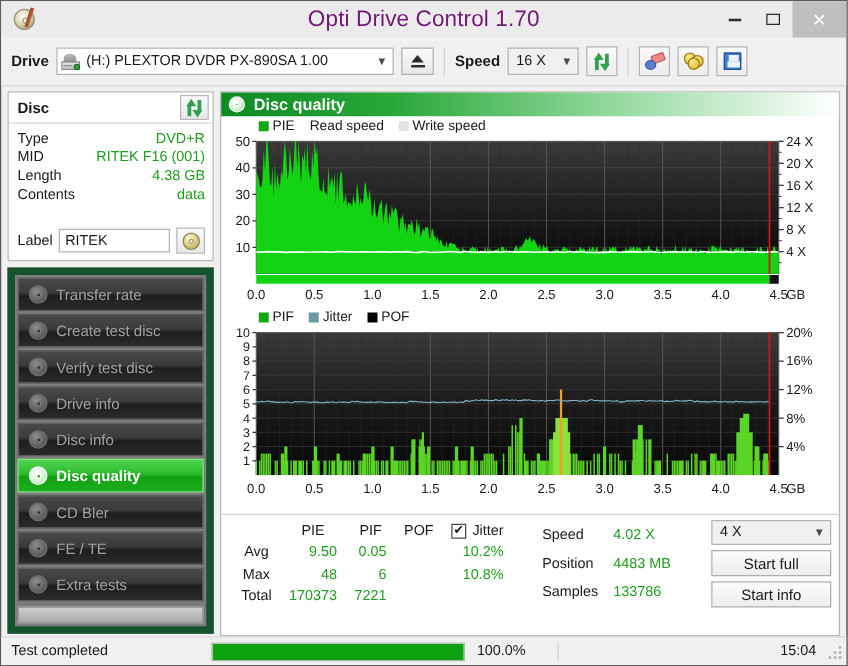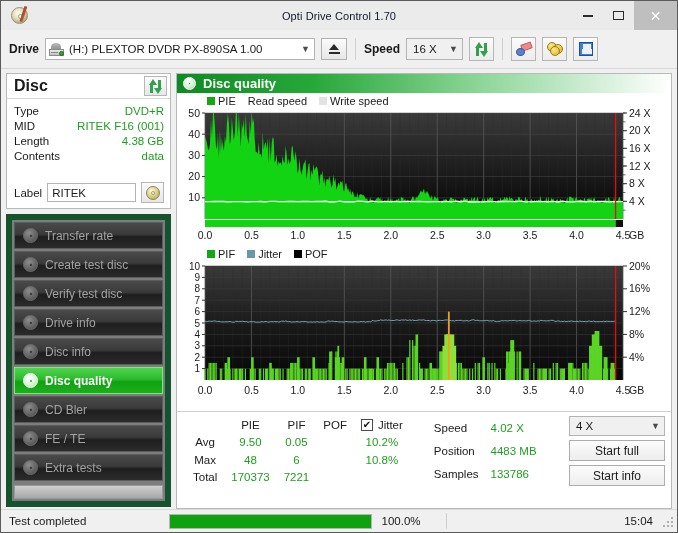--- a/index.html
+++ b/index.html
@@ -34,21 +34,21 @@
     content:"";position:absolute;left:6px;top:6px;width:5px;height:5px;border-radius:50%;
     background:#f4f4ee;border:1px solid #a8a187;box-sizing:border-box;
   }
   .app-icon .pen{
     position:absolute;left:11px;top:0px;width:3px;height:16px;
     background:linear-gradient(90deg,#8c4a2f,#d05a2c);
     transform:rotate(18deg);
   }
   .title-text{
     position:absolute;left:0;right:0;text-align:center;
-    font-size:11px;color:#0f172a;letter-spacing:.1px;
+    font-size:18px;color:#701a75;letter-spacing:.1px;
   }
   .win-btns{margin-left:auto;display:flex;height:29px;}
   .win-btn{
     width:31px;height:29px;display:flex;align-items:center;justify-content:center;
     color:#2b2b2b;font-size:12px;
   }
   .win-btn.close{width:43px;background:#bfbfbf;color:#fff;font-size:14px;}
   .glyph-min{display:block;width:10px;height:2px;background:#2b2b2b;}
   .glyph-max{display:block;width:11px;height:9px;border:1.5px solid #2b2b2b;box-sizing:border-box;}
   
@@ -151,21 +151,21 @@
   .body-wrap{flex:1;display:flex;padding:4px 5px 0 5px;gap:5px;min-height:0;}
   
   .leftcol{width:165px;display:flex;flex-direction:column;min-height:0;}
   .disc-panel{
     background:#fff;border:1px solid #b9b9b9;box-sizing:border-box;
   }
   .disc-head{
     height:24px;display:flex;align-items:center;padding:0 3px 0 7px;
     border-bottom:1px solid #d8d8d8;
   }
-  .disc-head .t{font-size:16px;font-weight:bold;color:#1a1a1a;}
+  .disc-head .t{font-size:12px;font-weight:bold;color:#1a1a1a;}
   .disc-head .b{
     margin-left:auto;width:23px;height:20px;
     background:linear-gradient(#fbfbfb,#e7e7e7);border:1px solid #b6b6b6;box-sizing:border-box;
     display:flex;align-items:center;justify-content:center;
   }
   .disc-rows{padding:4px 6px 5px 7px;}
   .drow{display:flex;align-items:center;height:15px;font-size:11.5px;}
   .drow .k{color:#1a1a1a;}
   .drow .v{margin-left:auto;color:#1f9e1f;}
   .labelrow{display:flex;align-items:center;gap:5px;margin-top:19px;}
@@ -244,21 +244,21 @@
   }
   .legend .sw{width:8px;height:8px;display:inline-block;}
   .legend .it{display:flex;align-items:center;gap:3px;margin-right:8px;}
   .plotarea{position:relative;}
   .plot-svg{display:block;}
   .stats{
     display:flex;padding:4px 0 0 0;border-top:1px solid #d2d2d2;margin-top:3px;
   }
   .stats-tbl{font-size:11.5px;color:#1a1a1a;border-collapse:collapse;margin-left:8px;}
   .stats-tbl th{font-weight:normal;text-align:center;padding:0 7px;height:15px;}
-  .stats-tbl td{height:15px;padding:0 7px;text-align:center;color:#1f9e1f;white-space:nowrap;}
+  .stats-tbl td{height:15px;padding:0 7px;text-align:right;color:#1f9e1f;white-space:nowrap;}
   .stats-tbl td.rh{text-align:center;color:#1a1a1a;padding-left:8px;}
   .chk{
     width:12px;height:12px;border:1px solid #4a4a4a;background:#fff;box-sizing:border-box;
     display:inline-flex;align-items:center;justify-content:center;
     font-size:10px;color:#111;line-height:1;
   }
   .chkwrap{display:flex;align-items:center;gap:5px;justify-content:center;}
   .sp-tbl{font-size:11.5px;border-collapse:collapse;margin-left:18px;}
   .sp-tbl td{height:15px;padding:0 6px;white-space:nowrap;}
   .sp-tbl td.k{color:#1a1a1a;text-align:left;}

